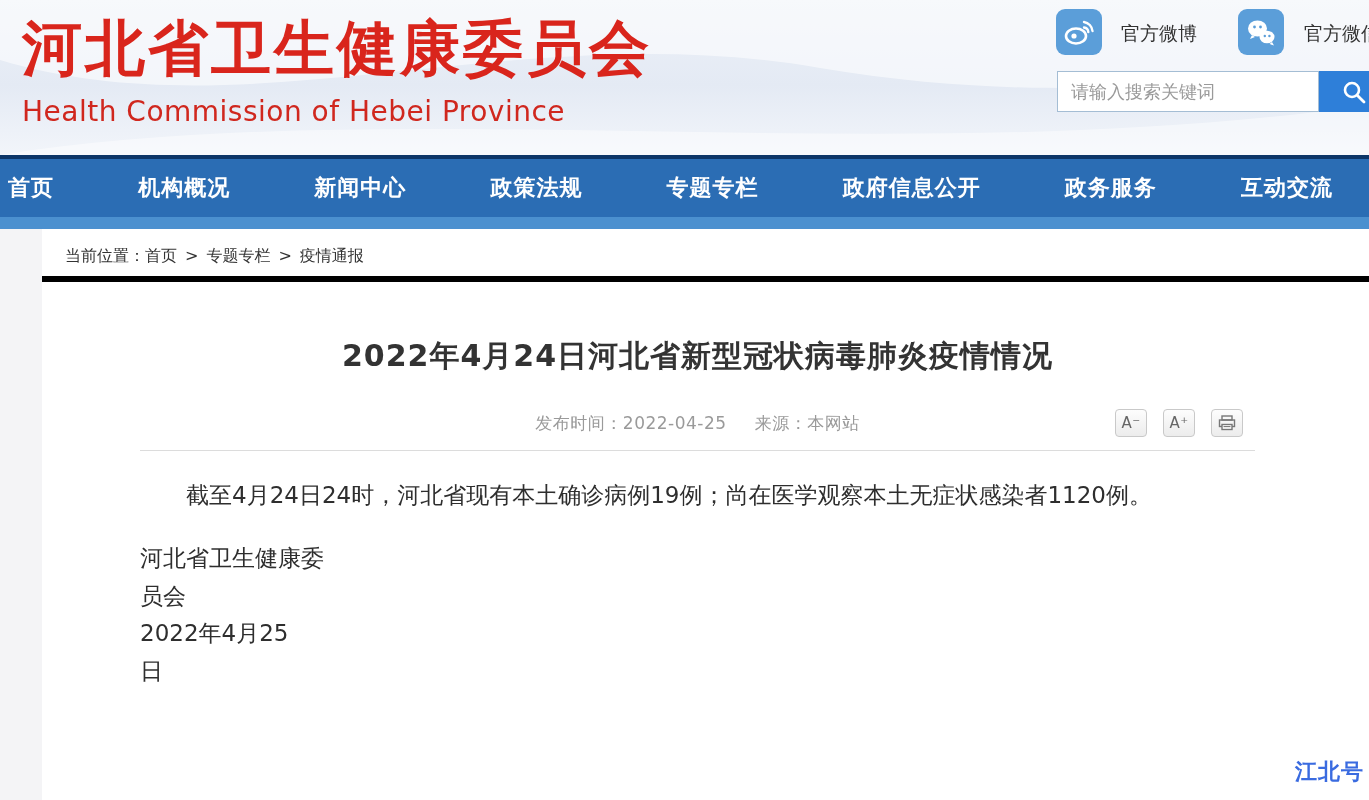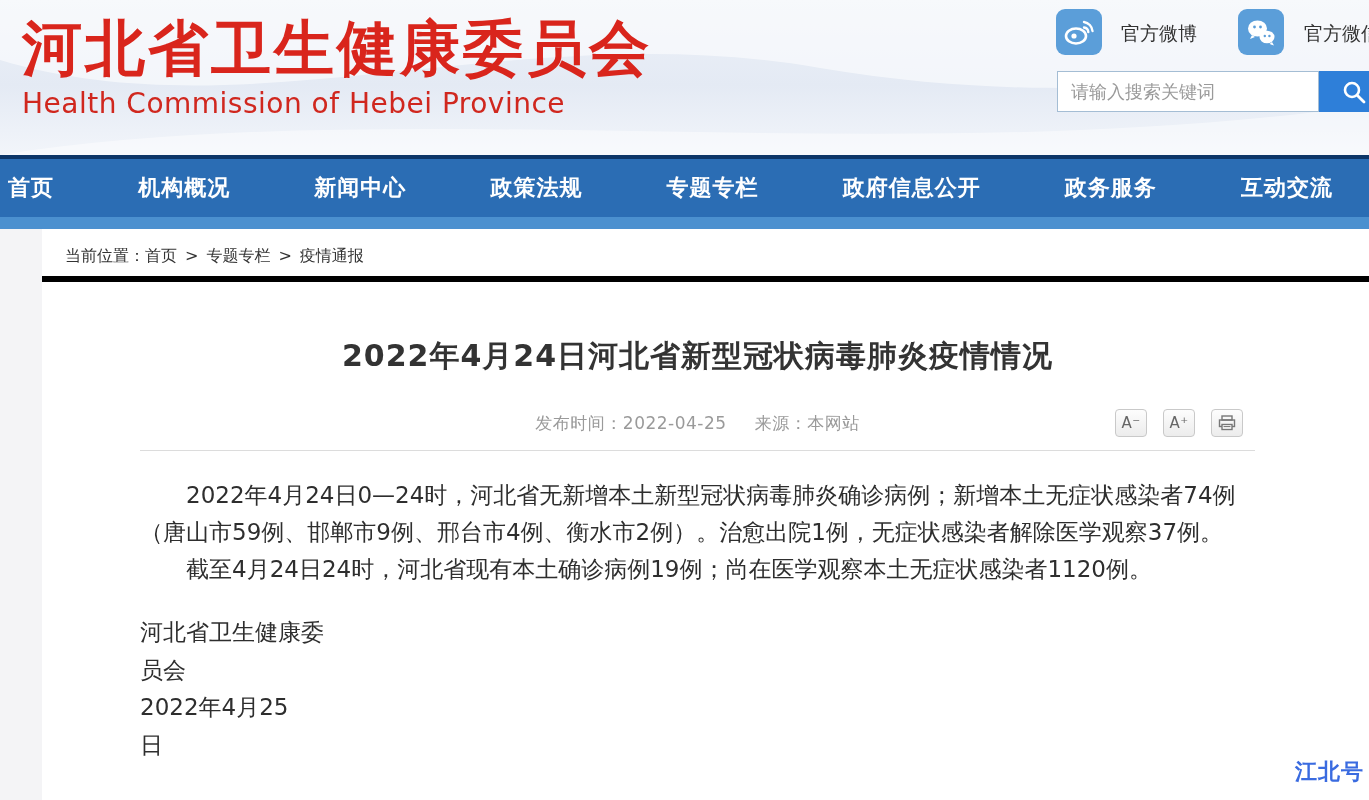--- a/index.html
+++ b/index.html
@@ -17,21 +17,21 @@
     background:linear-gradient(180deg,#edf1f8 0%,#e4eaf4 55%,#f2f5fa 100%);
     overflow:hidden;
   }
   .header .waves { position:absolute; top:0; left:0; }
   .logo { position:absolute; left:22px; top:14px; }
   .logo-zh {
     font-size:60px; font-weight:bold; color:#d9251c;
     letter-spacing:3px; line-height:1.15; white-space:nowrap;
   }
   .logo-en {
-    font-size:28px; color:#d0271e; letter-spacing:.5px; margin-top:4px; white-space:nowrap;
+    font-size:28px; color:#d0271e; letter-spacing:.5px; margin-top:12px; white-space:nowrap;
   }
   .social-icon {
     position:absolute; width:46px; height:46px; border-radius:9px;
     background:#5b9ed9; top:9px; display:flex; align-items:center; justify-content:center;
     cursor:pointer;
   }
   .weibo-icon { left:1056px; }
   .wechat-icon { left:1238px; }
   .social-label {
     position:absolute; top:21px; font-size:19px; color:#333; white-space:nowrap; cursor:pointer;
@@ -190,21 +190,20 @@
             <rect x="4" y="9.5" width="10" height="5" fill="#fff" stroke="#777" stroke-width="1.4"></rect>
             <line x1="5.5" y1="11.6" x2="12.5" y2="11.6" stroke="#777" stroke-width="1.1"></line>
           </svg>
         </div>
       </div>
     </div>
 
     <div class="meta-divider"></div>
 
     <div class="body-text">
-      <p>2022年4月24日0—24时，河北省无新增本土新型冠状病毒肺炎确诊病例；新增本土无症状感染者74例（唐山市59例、邯郸市9例、邢台市4例、衡水市2例）。治愈出院1例，无症状感染者解除医学观察37例。</p>
       <p>截至4月24日24时，河北省现有本土确诊病例19例；尚在医学观察本土无症状感染者1120例。</p>
     </div>
 
     <div class="signature">
       <div class="sig-right">河北省卫生健康委</div>
       <div class="sig-left">员会</div>
       <div class="sig-right">2022年4月25</div>
       <div class="sig-left">日</div>
     </div>
   </div>

